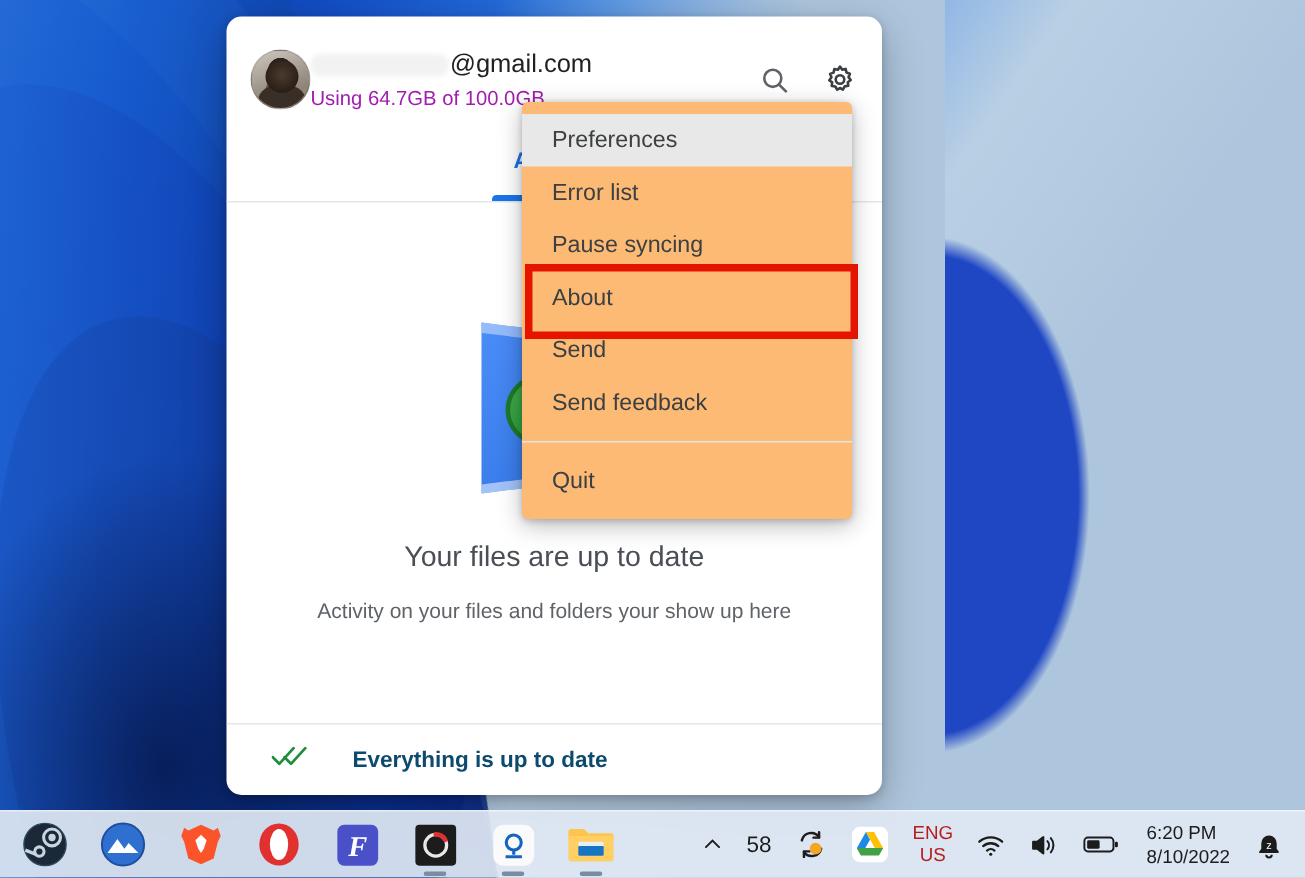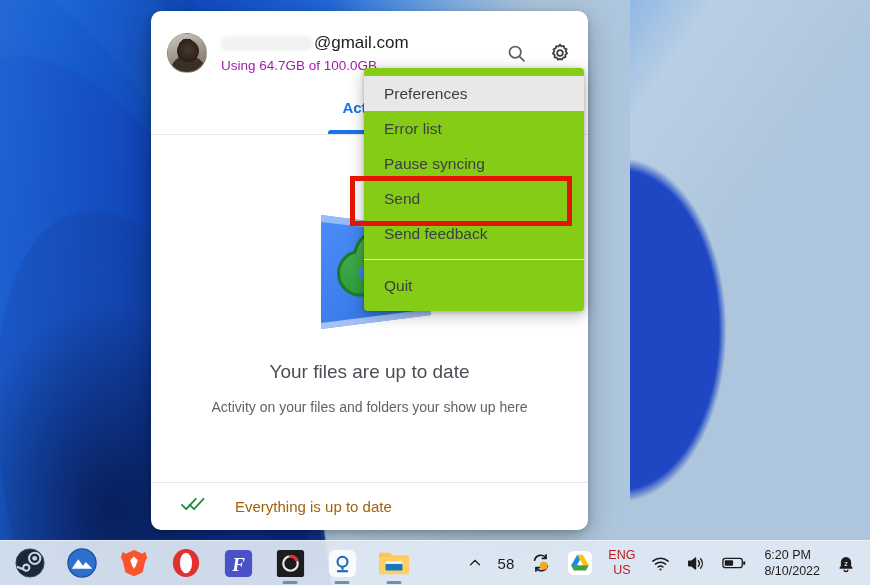--- a/index.html
+++ b/index.html
@@ -89,21 +89,21 @@
   .avatar::after {
     content: ""; position: absolute;
     left: 9px; top: 6px; width: 22px; height: 22px; border-radius: 50%;
     background: radial-gradient(circle at 50% 45%, #4b3a2d 0%, #2a1f18 70%);
   }
   .avatar::before {
     content: ""; position: absolute;
     left: 4px; bottom: -6px; width: 32px; height: 22px; border-radius: 50% 50% 0 0;
     background: #3a2f26;
   }
-  .acct { margin-left: 14px; flex: 1 1 auto; min-width: 0; }
+  .acct { flex: 1 1 auto; min-width: 0; }
   .acct-email {
     font-size: 17px; color: #202124; line-height: 20px;
     white-space: nowrap; display: flex; align-items: center;
   }
   .redact {
     display: inline-block; width: 92px; height: 15px;
     background: #f2f2f2;
     border-radius: 7px;
     margin-right: 1px;
     filter: blur(1.5px);
@@ -151,28 +151,28 @@
   }
   .empty-sub { font-size: 14px; color: #5f6368; white-space: nowrap; }
 
   
   .win-footer {
     border-top: 1px solid #e4e6e8;
     height: 47px;
     display: flex; align-items: center;
     padding-left: 30px; gap: 28px;
   }
-  .footer-text { font-size: 15px; color: #a16207; }
+  .footer-text { font-size: 15px; color: #0c4a6e; font-weight: bold; }
 
   
   #context-menu {
     position: absolute;
-    left: 364px; top: 68px;
+    left: 348px; top: 68px;
     width: 220px;
-    background: #84cc16;
+    background: #fdba74;
     border-radius: 4px;
     box-shadow: 0 4px 16px rgba(0,0,0,.28), 0 1px 4px rgba(0,0,0,.18);
     padding: 8px 0;
     z-index: 40;
   }
   .menu-item {
     height: 35px; display: flex; align-items: center;
     padding-left: 20px;
     font-size: 15.5px; color: #3c4043;
     cursor: pointer; white-space: nowrap;
@@ -324,20 +324,23 @@
     <div class="menu-item hover">
       <span>Preferences</span>
     </div>
     <div class="menu-item">
       <span>Error list</span>
     </div>
     <div class="menu-item">
       <span>Pause syncing</span>
     </div>
     <div class="menu-item">
+      <span>About</span>
+    </div>
+    <div class="menu-item">
       <span>Send</span>
     </div>
     <div class="menu-item">
       <span>Send feedback</span>
     </div>
     <div class="menu-sep"></div>
     <div class="menu-item">
       <span>Quit</span>
     </div>
   </div>

